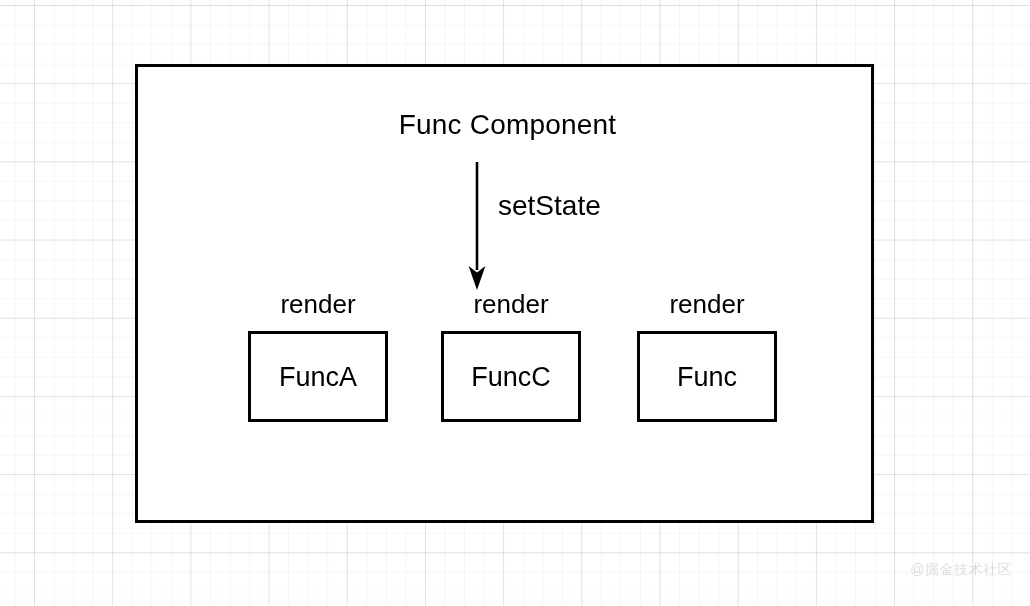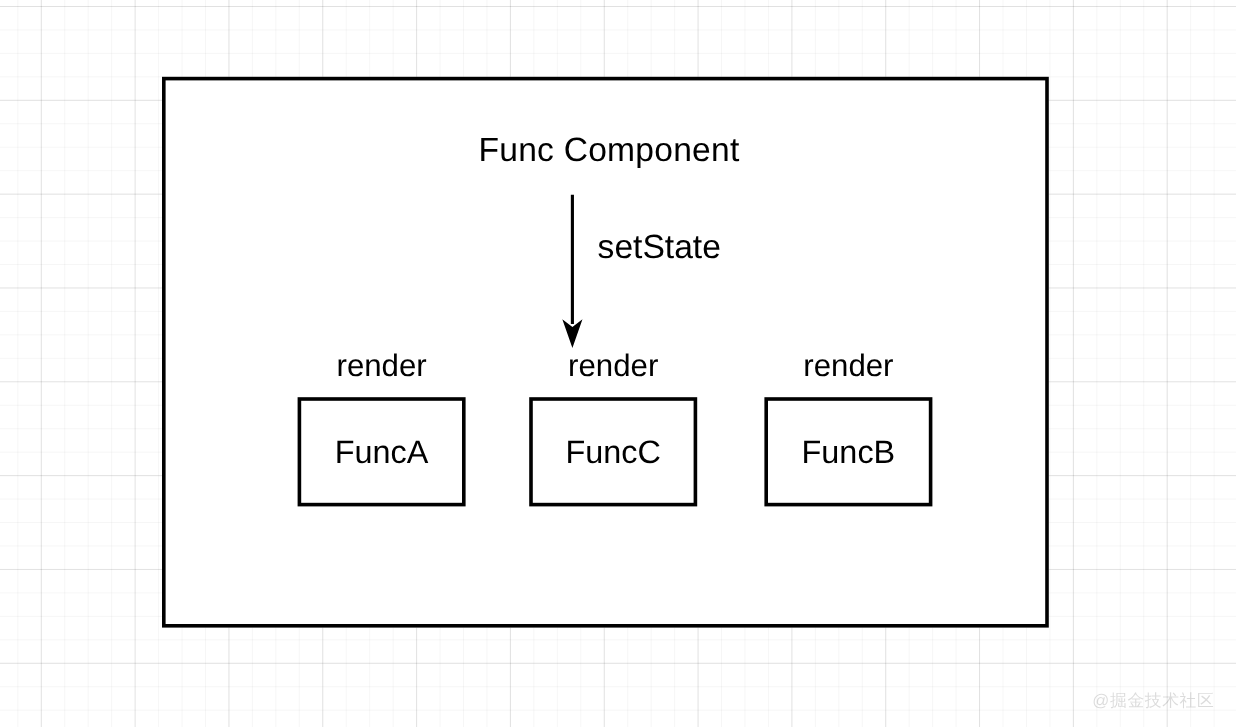--- a/index.html
+++ b/index.html
@@ -119,21 +119,21 @@
   .func-box-label {
     font-size: 27px;
     line-height: 30px;
     color: #000000;
     white-space: nowrap;
   }
 
   .watermark {
     position: absolute;
     right: 18px;
-    bottom: 14px;
+    bottom: 28px;
     font-size: 14px;
     line-height: 18px;
     color: rgba(0,0,0,0.14);
     white-space: nowrap;
     letter-spacing: 0.5px;
     text-align: right;
   }
 </style>
 </head>
 <body>
@@ -165,21 +165,21 @@
       <div class="column col-1">
         <div class="render-label">render</div>
         <div class="func-box">
           <span class="func-box-label">FuncC</span>
         </div>
       </div>
 
       <div class="column col-2">
         <div class="render-label">render</div>
         <div class="func-box">
-          <span class="func-box-label">FuncB</span>
+          <span class="func-box-label">Func</span>
         </div>
       </div>
 
     </div>
   </div>
 
   <div class="watermark">@掘金技术社区</div>
 
 </div>
 

